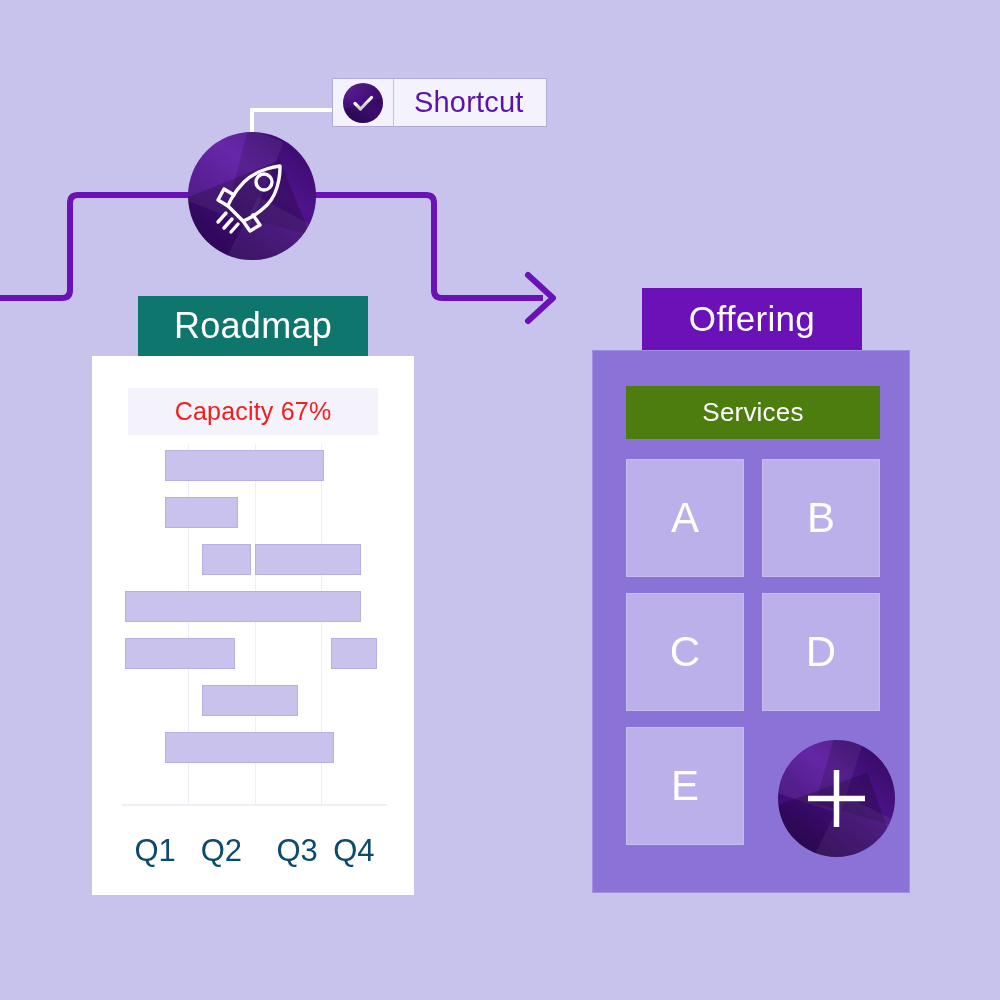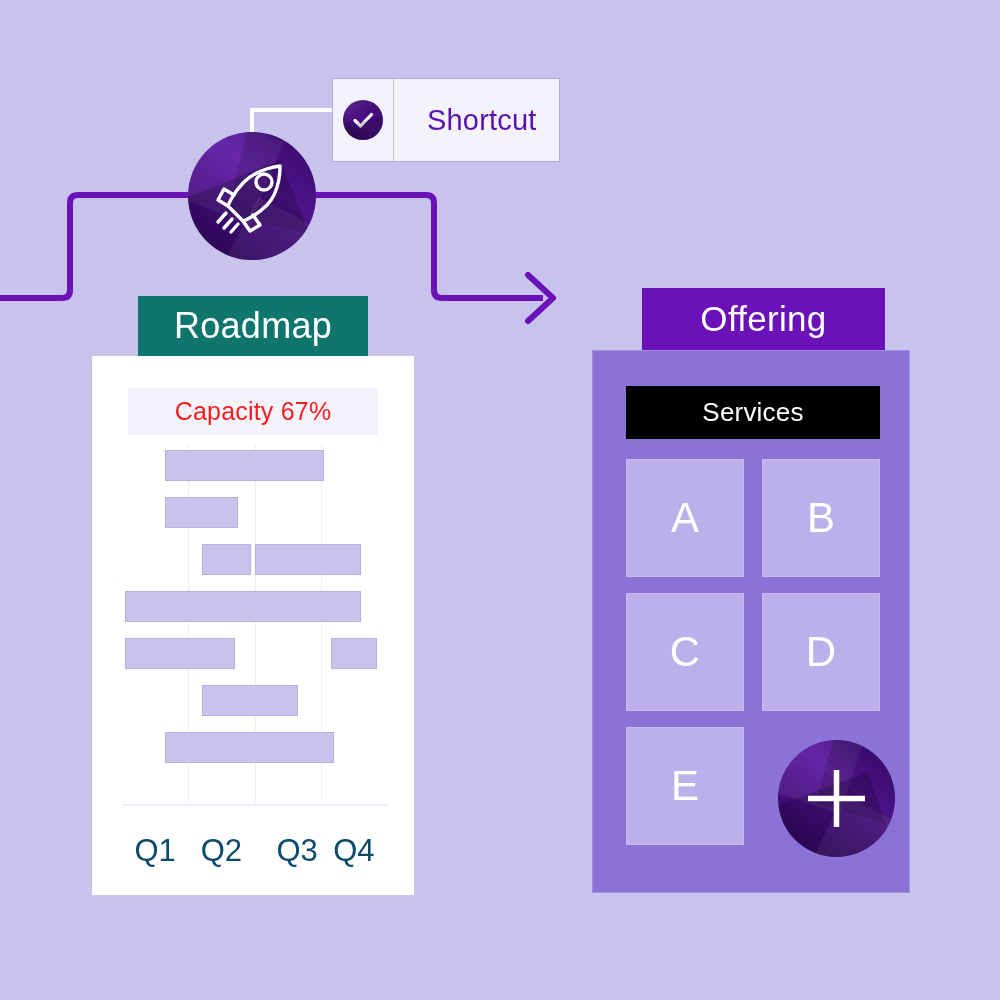--- a/index.html
+++ b/index.html
@@ -10,26 +10,25 @@
     overflow:hidden;
     position:relative;
   }
   #stage{position:absolute;inset:0;width:1000px;height:1000px;}
 
   
   .wires{position:absolute;left:0;top:0;width:1000px;height:1000px;pointer-events:none;}
 
   
   .shortcut-chip{
-    position:absolute;left:332px;top:78px;height:84px;
+    position:absolute;left:332px;top:78px;height:49px;
     display:flex;align-items:stretch;
     background:#f4f2fb;
     border:1px solid #b3a9e0;
     box-sizing:border-box;
-    gap:13px;
   }
   .shortcut-icon-cell{
     width:61px;display:flex;align-items:center;justify-content:center;
     border-right:1px solid #c3bbe8;box-sizing:border-box;
   }
   .check-circle{
     width:40px;height:40px;border-radius:50%;
     background:
       linear-gradient(150deg, rgba(255,255,255,.10) 0%, rgba(255,255,255,0) 45%),
       linear-gradient(35deg,#2b0a52 0%,#4b0f86 48%,#3a0a6b 100%);
@@ -86,33 +85,33 @@
   .gbar{position:absolute;height:31px;background:#c9c2ec;border:1px solid #b8afe4;box-sizing:border-box;}
 
   .quarters{
     position:absolute;left:0;top:470px;width:322px;height:50px;
     display:flex;align-items:center;
   }
   .q{color:#0c4a6e;font-size:31px;text-align:center;}
 
   
   .offering-header{
-    position:absolute;left:642px;top:288px;width:243px;height:62px;
+    position:absolute;left:642px;top:288px;width:220px;height:62px;
     background:#6a11b8;color:#ffffff;
     display:flex;align-items:center;justify-content:center;text-align:right;
   }
   .offering-header .t{font-size:35px;letter-spacing:.3px;}
 
   .offering-card{
     position:absolute;left:592px;top:350px;width:318px;height:543px;
     background:#8a72d6;border:1px solid #a08fe0;box-sizing:border-box;
   }
   .services-bar{
     position:absolute;left:33px;top:35px;width:254px;height:53px;
-    background:#000000;display:flex;align-items:center;justify-content:center;
+    background:#4d7c0f;display:flex;align-items:center;justify-content:center;
   }
   .services-bar .t{color:#ffffff;font-size:26px;letter-spacing:.2px;}
 
   .tiles{position:absolute;left:33px;top:108px;width:254px;height:392px;}
   .tile{
     position:absolute;width:118px;height:118px;
     background:#bcb0ea;border:1px solid #c6bcee;box-sizing:border-box;
     display:flex;align-items:center;justify-content:center;
     color:#ffffff;font-size:42px;
   }

